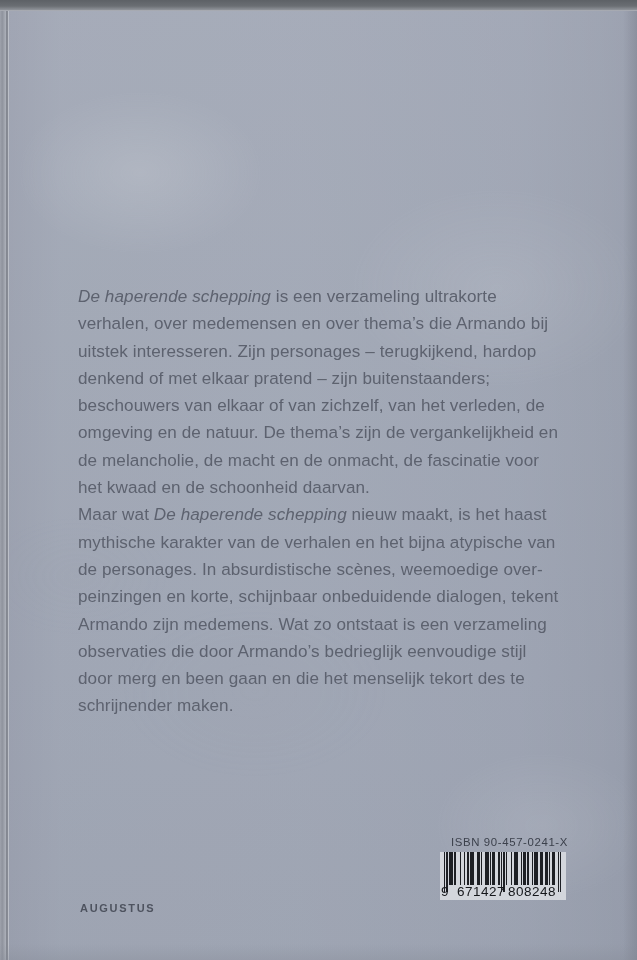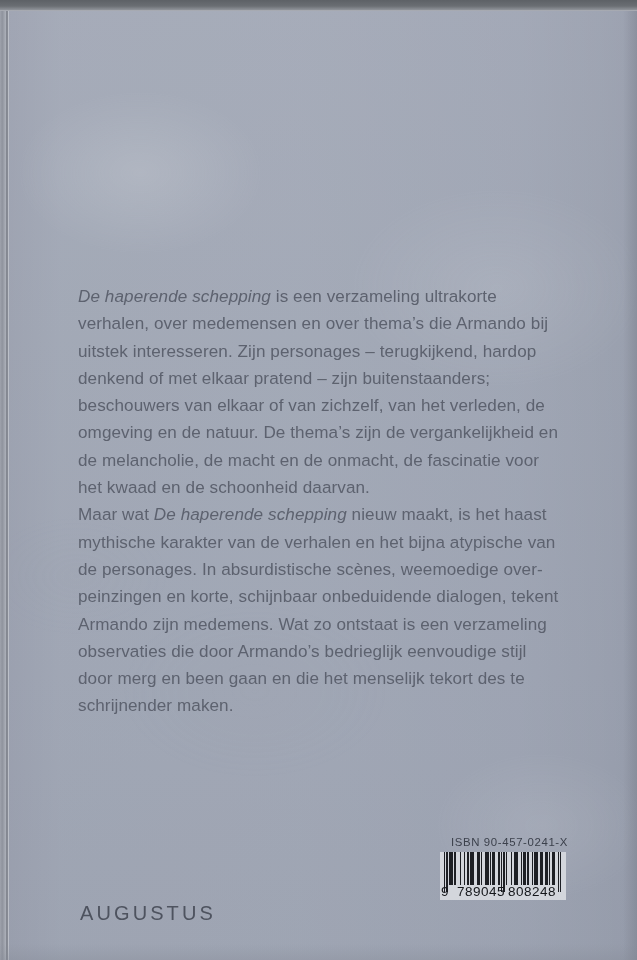--- a/index.html
+++ b/index.html
@@ -111,22 +111,22 @@
   .blurb-para .title-italic {
     font-style: italic;
   }
 
   
   #publisher {
     position: absolute;
     left: 80px;
     top: 902px;
     color: #4e535f;
-    font-size: 20px;
-    font-weight: 400;
+    font-size: 11px;
+    font-weight: 700;
     letter-spacing: .155em;
   }
 
   
   #isbn-block {
     position: absolute;
     left: 440px;
     top: 836px;
     width: 130px;
   }
@@ -274,19 +274,19 @@
           <div class="bar short" style="width: 1.24211px; flex: 0 0 auto;"></div>
           <div class="gap" style="width: 1.24211px; flex: 0 0 auto;"></div>
           <div class="bar short" style="width: 3.72632px; flex: 0 0 auto;"></div>
           <div class="gap" style="width: 2.48421px; flex: 0 0 auto;"></div>
           <div class="bar" style="width: 1.24211px; flex: 0 0 auto;"></div>
           <div class="gap" style="width: 1.24211px; flex: 0 0 auto;"></div>
           <div class="bar" style="width: 1.24211px; flex: 0 0 auto;"></div>
         </div>
       <div id="barcode-digits">
         <span class="d-lead">9</span>
-        <span class="d-left">789045</span>
+        <span class="d-left">671427</span>
         <span class="d-right">808248</span>
       </div>
     </div>
   </div>
 
 </div>
 
 </body></html>

